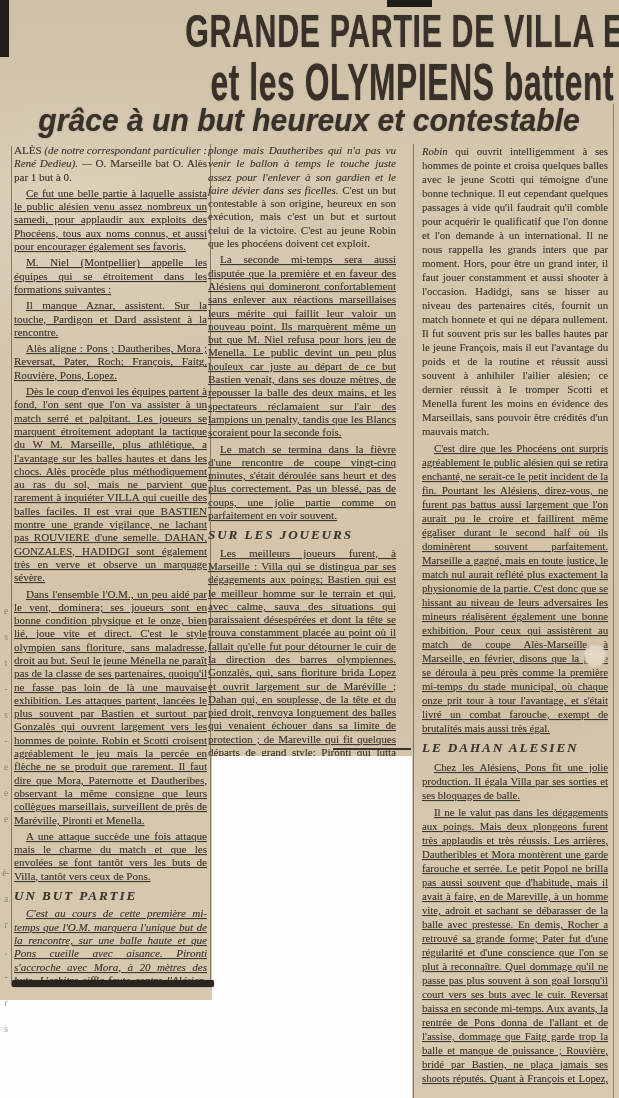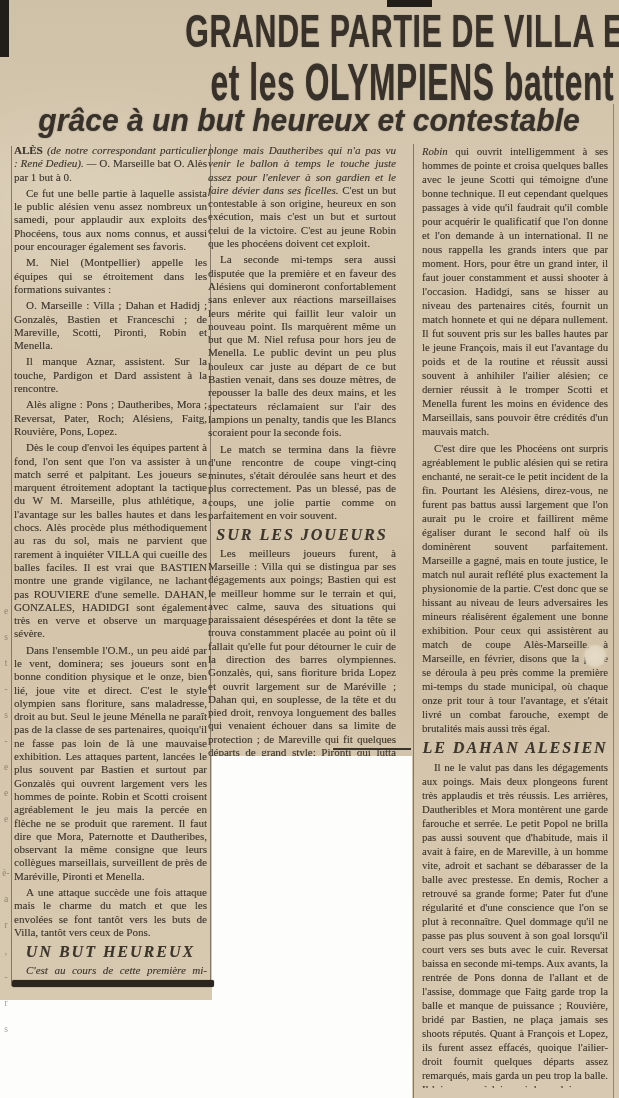--- a/index.html
+++ b/index.html
@@ -38,27 +38,27 @@
   .hl1 { top:4px;  font-family:"Liberation Sans", sans-serif; font-weight:bold; font-size:49px; }
   .hl1 > span { transform:scale(0.62,0.95); transform-origin:50% 0; letter-spacing:1px; }
   .hl2 { top:52px; font-family:"Liberation Sans", sans-serif; font-weight:bold; font-size:53px; }
   .hl2 > span { transform:scale(0.60,0.97); transform-origin:50% 0; letter-spacing:1px; }
   .hl3 { top:103px; font-family:Liberation Sans, sans-serif; font-weight:bold; font-style:italic; font-size:31px; }
   .hl3 > span { transform:scale(0.97,1.0); transform-origin:50% 0; }
 
   .col { position:absolute; overflow:hidden; color:#3d362c; text-align:justify;
          text-shadow:0.3px 0.3px 0 rgba(64,56,46,0.35); }
   .col p { margin:0 0 3px 0; }
-  .col p.ind { text-indent:12px; }
+  .col p.ind { text-indent:12px;text-decoration:underline; }
   .col1 { left:14px;  top:144px; width:193px; height:842px; font-size:11px;   line-height:13.3px; }
   .col2 { left:208px; top:144px; width:188px; height:612px; font-size:11px;   line-height:13.3px; }
   .col3 { left:422px; top:144px; width:186px; height:944px; font-size:10.7px; line-height:14px; }
-  .subhead { text-align:center; font-style:italic; font-weight:bold; letter-spacing:2px;
-             font-size:16px; margin:6px 0 5px 0 !important; text-indent:0 !important; }
-  .caps { font-weight:bold; }
+  .subhead { text-align:left; font-style:italic; font-weight:bold; letter-spacing:2px;
+             font-size:13px; margin:6px 0 5px 0 !important; text-indent:0 !important; }
+  .caps { font-weight:normal; }
   .frag { position:absolute; left:1px; width:10px; color:#4a4236; opacity:0.5;
           font-size:9.5px; line-height:26px; white-space:pre-line; text-align:center; }
   .frag-top { top:598px; }
   .frag-bot { top:860px; }
   .blemish { position:absolute; left:583px; top:644px; width:24px; height:24px; border-radius:50%;
              background:radial-gradient(circle, #e6dcc8 0%, #e0d5bf 55%, rgba(224,213,191,0) 75%); }
 </style>
 </head>
 <body>
 
@@ -94,43 +94,43 @@
 s</div>
 
   <h1 class="hl hl1"><span>GRANDE PARTIE DE VILLA ET BASTIEN</span></h1>
   <h1 class="hl hl2"><span>et les OLYMPIENS battent les ALESIENS</span></h1>
   <h2 class="hl hl3"><span>grâce à un but heureux et contestable</span></h2>
 
   <div class="col col1">
     <p><span class="caps">ALÈS</span> <i>(de notre correspondant particulier : René Dedieu). —</i> <span>O. Marseille bat O. Alès par 1 but à 0.</span></p>
     <p class="ind">Ce fut une belle partie à laquelle assista le public alésien venu assez nombreux un samedi, pour applaudir aux exploits des Phocéens, tous aux noms connus, et aussi pour encourager également ses favoris.</p>
     <p class="ind">M. Niel (Montpellier) appelle les équipes qui se étroitement dans les formations suivantes :</p>
-    <p class="ind">O. Marseille : Villa ; Dahan et Hadidj ; Gonzalès, Bastien et Franceschi ; de Mareville, Scotti, Pironti, Robin et Menella.</p>
     <p class="ind">Il manque Aznar, assistent. Sur la touche, Pardigon et Dard assistent à la rencontre.</p>
-    <p class="ind">Alès aligne : Pons ; Dautheribes, Mora ; Reversat, Pater, Roch; Alésiens, Faitg, Rouvière, Pons, Lopez.</p>
+    <p class="ind">Alès aligne : Pons ; Dautheribes, Mora ; Reversat, Pater, Roch; François, Faitg, Rouvière, Pons, Lopez.</p>
     <p class="ind">Dès le coup d'envoi les équipes partent à fond, l'on sent que l'on va assister à un match serré et palpitant. Les joueurs se marquent étroitement adoptant la tactique du W M. Marseille, plus athlétique, a l'avantage sur les balles hautes et dans les chocs. Alès procède plus méthodiquement au ras du sol, mais ne parvient que rarement à inquiéter VILLA qui cueille des balles faciles. Il est vrai que BASTIEN montre une grande vigilance, ne lachant pas ROUVIERE d'une semelle. DAHAN, GONZALES, HADIDGI sont également très en verve et observe un marquage sévère.</p>
     <p class="ind">Dans l'ensemble l'O.M., un peu aidé par le vent, dominera; ses joueurs sont en bonne condition physique et le onze, bien lié, joue vite et direct. C'est le style olympien sans floriture, sans maladresse, droit au but. Seul le jeune Ménella ne paraît pas de la classe de ses partenaires, quoiqu'il ne fasse pas loin de là une mauvaise exhibition. Les attaques partent, lancées le plus souvent par Bastien et surtout par Gonzalès qui ouvrent largement vers les hommes de pointe. Robin et Scotti croisent agréablement le jeu mais la percée en flèche ne se produit que rarement. Il faut dire que Mora, Paternotte et Dautheribes, observant la même consigne que leurs collègues marseillais, surveillent de près de Maréville, Pironti et Menella.</p>
     <p class="ind">A une attaque succède une fois attaque mais le charme du match et que les envolées se font tantôt vers les buts de Villa, tantôt vers ceux de Pons.</p>
-    <p class="subhead">UN BUT HEUREUX</p>
+    <p class="subhead">UN BUT PARTIE</p>
     <p class="ind" style="font-style:italic">C'est au cours de cette première mi-temps que l'O.M. marquera l'unique but de la rencontre, sur une balle haute et que Pons cueille avec aisance. Pironti s'accroche avec Mora, à 20 mètres des buts. L'arbitre siffle faute contre l'Alésien, les locaux font le mur mais le cuir frolle la jambe de Faitg va vers le coin des buts. Pons</p>
   </div>
 
   <div class="col col2">
     <p><i>plonge mais Dautheribes qui n'a pas vu venir le ballon à temps le touche juste assez pour l'enlever à son gardien et le faire dévier dans ses ficelles.</i> <span>C'est un but contestable à son origine, heureux en son exécution, mais c'est un but et surtout celui de la victoire. C'est au jeune Robin que les phocéens doivent cet exploit.</span></p>
     <p class="ind">La seconde mi-temps sera aussi disputée que la première et en faveur des Alésiens qui domineront confortablement sans enlever aux réactions marseillaises leurs mérite qui faillit leur valoir un nouveau point. Ils marquèrent même un but que M. Niel refusa pour hors jeu de Menella. Le public devint un peu plus houleux car juste au départ de ce but Bastien venait, dans ses douze mètres, de repousser la balle des deux mains, et les spectateurs réclamaient sur l'air des lampions un penalty, tandis que les Blancs scoraient pour la seconde fois.</p>
     <p class="ind">Le match se termina dans la fièvre d'une rencontre de coupe vingt-cinq minutes, s'était déroulée sans heurt et des plus correctement. Pas un blessé, pas de coups, une jolie partie comme on parfaitement en voir souvent.</p>
     <p class="subhead">SUR LES JOUEURS</p>
     <p class="ind">Les meilleurs joueurs furent, à Marseille : Villa qui se distingua par ses dégagements aux poings; Bastien qui est le meilleur homme sur le terrain et qui, avec calme, sauva des situations qui paraissaient désespérées et dont la tête se trouva constamment placée au point où il fallait qu'elle fut pour détourner le cuir de la direction des barres olympiennes. Gonzalès, qui, sans fioriture brida Lopez et ouvrit largement sur de Maréville ; Dahan qui, en souplesse, de la tête et du pied droit, renvoya longuement des balles qui venaient échouer dans sa limite de protection ; de Mareville qui fit quelques départs de grand style; Pironti qui lutta constamment pour la balle et réussit à force de persévérance à subtiliser l'objet convoité à Paternotte. Enfin</p>
   </div>
 
   <div class="ink-bar rule-col2-end"></div>
   <div class="ink-bar bar-col1-end"></div>
 
   <div class="col col3">
     <p><i>Robin</i> <span>qui ouvrit intelligemment à ses hommes de pointe et croisa quelques balles avec le jeune Scotti qui témoigne d'une bonne technique. Il eut cependant quelques passages à vide qu'il faudrait qu'il comble pour acquérir le qualificatif que l'on donne et l'on demande à un international. Il ne nous rappella les grands inters que par moment. Hors, pour être un grand inter, il faut jouer constamment et aussi shooter à l'occasion. Hadidgi, sans se hisser au niveau des partenaires cités, fournit un match honnete et qui ne dépara nullement. Il fut souvent pris sur les balles hautes par le jeune François, mais il eut l'avantage du poids et de la routine et réussit aussi souvent à anhihiler l'ailier alésien; ce dernier réussit à le tromper Scotti et Menella furent les moins en évidence des Marseillais, sans pouvoir être crédités d'un mauvais match.</span></p>
     <p class="ind">C'est dire que les Phocéens ont surpris agréablement le public alésien qui se retira enchanté, ne serait-ce le petit incident de la fin. Pourtant les Alésiens, direz-vous, ne furent pas battus aussi largement que l'on aurait pu le croire et faillirent même égaliser durant le second half où ils dominèrent souvent parfaitement. Marseille a gagné, mais en toute justice, le match nul aurait reflété plus exactement la physionomie de la partie. C'est donc que se hissant au niveau de leurs adversaires les mineurs réalisèrent également une bonne exhibition. Pour ceux qui assistèrent au match de coupe Alès-Marseille, à Marseille, en février, disons que la partie se déroula à peu près comme la première mi-temps du stade municipal, où chaque onze prit tour à tour l'avantage, et s'était livré un combat farouche, exempt de brutalités mais aussi très égal.</p>
     <p class="subhead">LE DAHAN ALESIEN</p>
+    <p class="ind">Chez les Alésiens, Pons fit une jolie production. Il égala Villa par ses sorties et ses bloquages de balle.</p>
     <p class="ind">Il ne le valut pas dans les dégagements aux poings. Mais deux plongeons furent très applaudis et très réussis. Les arrières, Dautheribles et Mora montèrent une garde farouche et serrée. Le petit Popol ne brilla pas aussi souvent que d'habitude, mais il avait à faire, en de Mareville, à un homme vite, adroit et sachant se débarasser de la balle avec prestesse. En demis, Rocher a retrouvé sa grande forme; Pater fut d'une régularité et d'une conscience que l'on se plut à reconnaître. Quel dommage qu'il ne passe pas plus souvent à son goal lorsqu'il court vers ses buts avec le cuir. Reversat baissa en seconde mi-temps. Aux avants, la rentrée de Pons donna de l'allant et de l'assise, dommage que Faitg garde trop la balle et manque de puissance ; Rouvière, bridé par Bastien, ne plaça jamais ses shoots réputés. Quant à François et Lopez, ils furent assez effacés, quoique l'ailier-droit fournit quelques départs assez remarqués, mais garda un peu trop la balle. Il lui manque à lui aussi de vouloir un peu plus pour pouvoir beaucoup.</p>
     <p class="ind">L'arbitrage de M. Niel fut excellent. Malheureusement, il ne vit pas la faute de main de Bastien qui priva les locaux d'un match nul bien mérité.</p>
   </div>
 
   <div class="blemish"></div>
 </div>
 
 </body></html>

